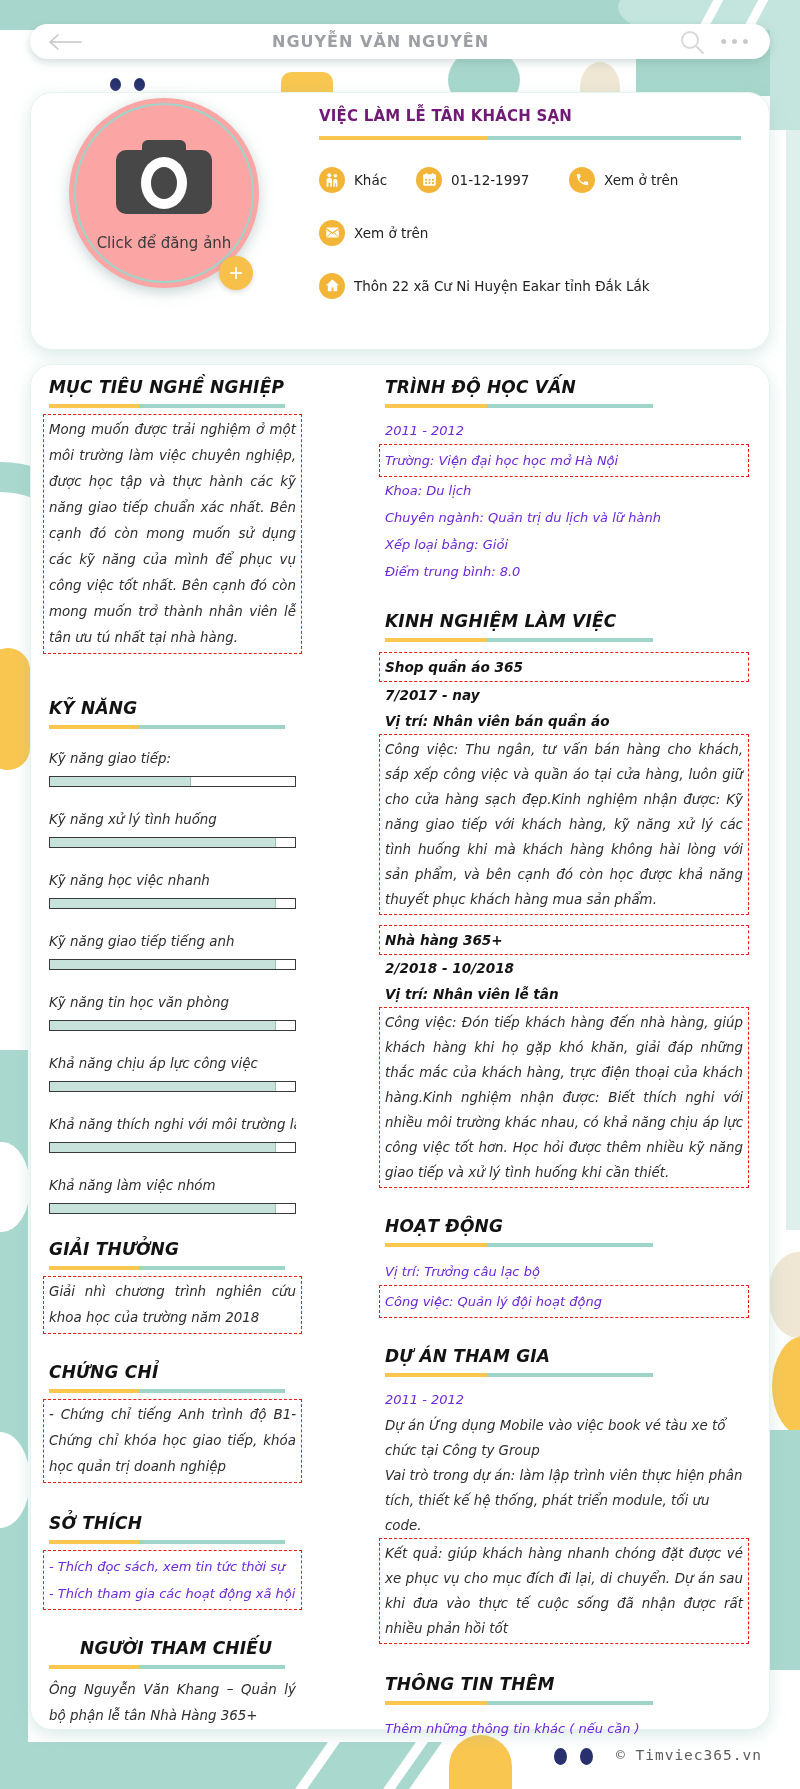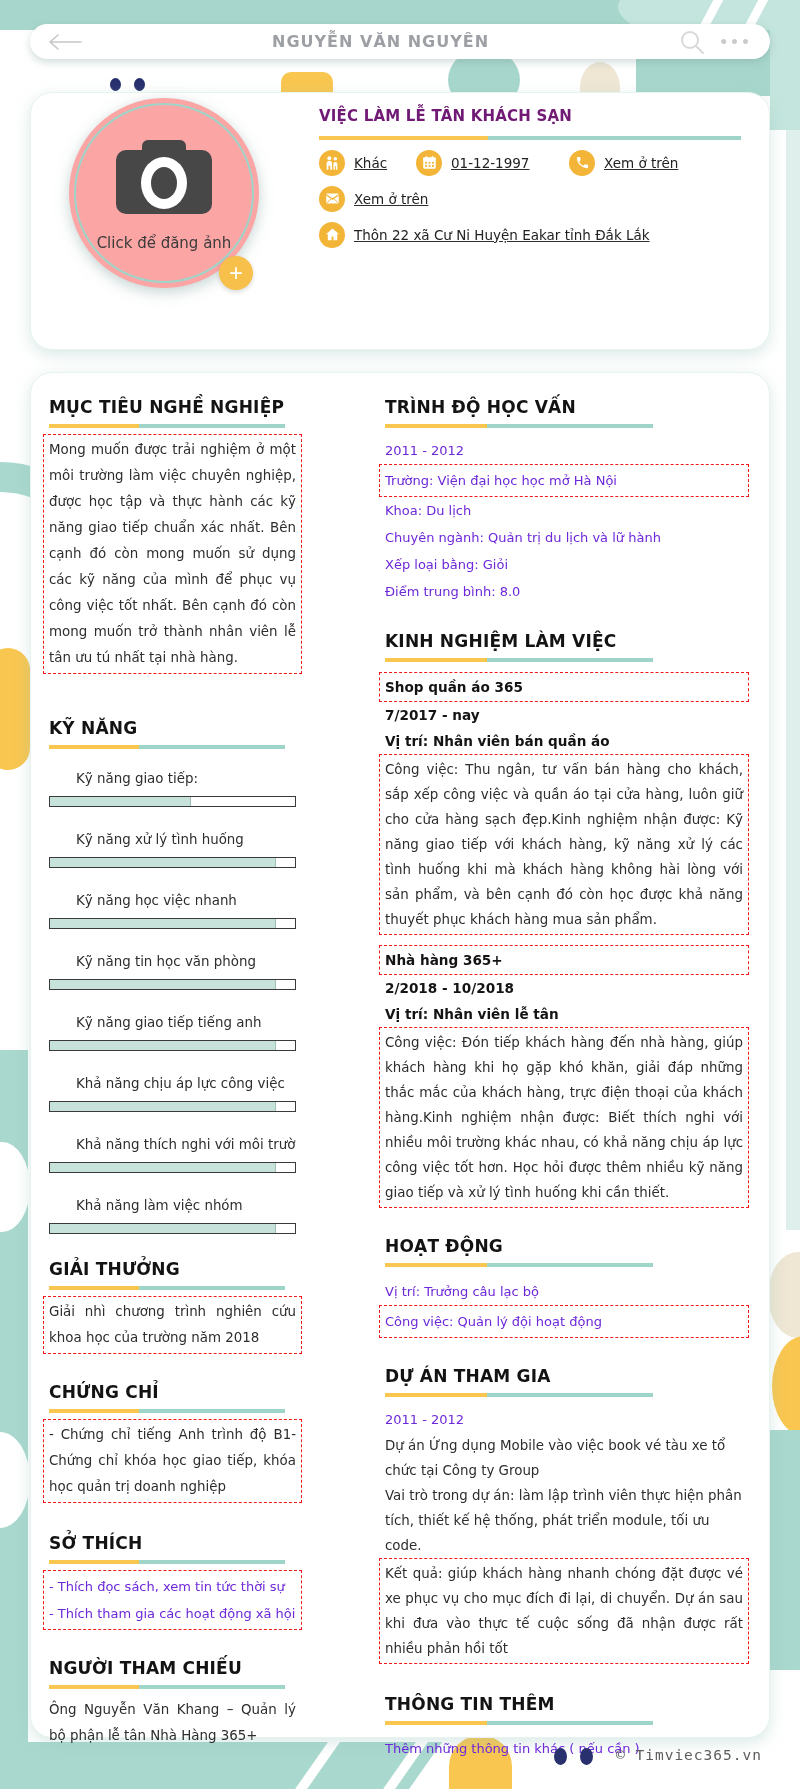--- a/index.html
+++ b/index.html
@@ -45,35 +45,35 @@
   .hdr-back,.hdr-search,.hdr-more{display:flex;align-items:center;justify-content:center;cursor:pointer;}
   .hdr-more{color:#c9c9c9;font-size:14px;letter-spacing:2px;margin-left:14px;font-weight:700;}
   
   .card{
     position:absolute;z-index:1;left:30px;width:740px;background:#fff;
     border-radius:22px;border:1px solid #e7f3ef;
     box-shadow:0 5px 16px rgba(150,195,185,.35);
     box-sizing:border-box;
   }
   .profile-card{top:92px;height:258px;}
-  .main-card{top:372px;height:1366px;padding:24px 18px 0 18px;}
+  .main-card{top:364px;height:1366px;padding:12px 18px 0 18px;font-style:italic;}
   
   .photo{position:absolute;left:38px;top:5px;width:190px;height:190px;border-radius:50%;
     background:#fca5a5;box-shadow:0 4px 14px rgba(140,170,165,.5);}
   .photo-ring{position:absolute;left:5px;top:5px;right:5px;bottom:5px;border:2px solid #9fd4c9;border-radius:50%;}
   .photo-cam{position:absolute;left:45px;top:38px;}
   .photo-label{position:absolute;left:0;top:136px;width:100%;text-align:center;font-size:15px;color:#3b3b3b;}
   .photo-add{position:absolute;right:6px;bottom:-2px;width:34px;height:34px;border-radius:50%;
     background:#f6c04a;color:#fff;font-size:24px;line-height:32px;text-align:center;border:none;cursor:pointer;
     box-shadow:0 2px 5px rgba(0,0,0,.15);}
   .profile-right{position:absolute;left:288px;top:14px;right:28px;}
   .job-title{font-size:15px;font-weight:700;color:#701a75;letter-spacing:.2px;}
   .job-rule{margin-top:11px;height:3.5px;background:#9fd4c9;position:relative;}
   .job-rule::before{content:"";position:absolute;left:0;top:0;bottom:0;width:40%;background:#f9c650;}
-  .info-row{display:flex;align-items:center;margin-top:10px;text-decoration:underline;}
+  .info-row{display:flex;align-items:center;margin-top:27px;}
   .info-item{display:flex;align-items:center;}
   .info-row[data-row="1"] .info-item:nth-child(1){width:97px;}
   .info-row[data-row="1"] .info-item:nth-child(2){width:153px;}
   .info-icon{width:26px;height:26px;border-radius:50%;background:#f3b537;display:flex;align-items:center;justify-content:center;flex:0 0 26px;}
   .info-icon svg{display:block;}
   .info-text{margin-left:9px;font-size:13.5px;color:#222;white-space:nowrap;}
   
   .cols{display:flex;}
   .col-left{width:247px;flex:0 0 247px;}
   .col-right{margin-left:89px;width:358px;flex:0 0 358px;}
@@ -82,21 +82,21 @@
   .rule::before{content:"";position:absolute;left:0;top:0;bottom:0;width:38%;background:#f9c650;}
   .col-left .rule{width:236px;}
   .col-right .rule{width:268px;}
   .dash-box{border:1px dashed #f01818;padding:2px 5px;margin-left:-6px;margin-right:-6px;cursor:text;}
   .para{font-size:13.4px;line-height:26px;text-align:justify;color:#2d2d2d;}
   .line{font-size:13px;line-height:27px;color:#6d28d9;}
   .bold{font-weight:700;color:#141414;}
   .mt5{margin-top:5px;} 
   
   .skill{margin-bottom:25px;}
-  .skill-label{font-size:13.4px;color:#2d2d2d;white-space:nowrap;overflow:hidden;margin-left:27px;}
+  .skill-label{font-size:13.4px;color:#2d2d2d;white-space:nowrap;overflow:hidden;}
   .skill-bar{margin-top:10px;height:9px;border:1.4px solid #3a3a3a;background:#fff;position:relative;cursor:pointer;}
   .skill-fill{position:absolute;left:0;top:0;bottom:0;background:#c6e2da;border-right:1px solid #9dbfb6;}
   
   .job-company{font-size:13.6px;line-height:24px;}
   .job-line{font-size:13.6px;line-height:26px;}
   .jobdesc{line-height:25px;}
   
   .footer{position:absolute;z-index:2;left:0;top:1742px;width:800px;height:40px;}
   .f-dot{position:absolute;width:13px;height:17px;border-radius:50%;background:#28306e;top:6px;}
   .fd1{left:554px;} .fd2{left:580px;}
@@ -257,28 +257,28 @@
   </div>
 
   <div class="skill">
     <div class="skill-label">Kỹ năng học việc nhanh</div>
     <div class="skill-bar">
       <div class="skill-fill" style="width: 92%;"></div>
     </div>
   </div>
 
   <div class="skill">
+    <div class="skill-label">Kỹ năng giao tiếp tiếng anh</div>
+    <div class="skill-bar">
+      <div class="skill-fill" style="width: 92%;"></div>
+    </div>
+  </div>
+
+  <div class="skill">
     <div class="skill-label">Kỹ năng tin học văn phòng</div>
-    <div class="skill-bar">
-      <div class="skill-fill" style="width: 92%;"></div>
-    </div>
-  </div>
-
-  <div class="skill">
-    <div class="skill-label">Kỹ năng giao tiếp tiếng anh</div>
     <div class="skill-bar">
       <div class="skill-fill" style="width: 92%;"></div>
     </div>
   </div>
 
   <div class="skill">
     <div class="skill-label">Khả năng chịu áp lực công việc</div>
     <div class="skill-bar">
       <div class="skill-fill" style="width: 92%;"></div>
     </div>
@@ -307,21 +307,21 @@
       <div class="rule"></div>
       <div class="dash-box para" style="margin-top:6px;">- Chứng chỉ tiếng Anh trình độ B1- Chứng chỉ khóa học giao tiếp, khóa học quản trị doanh nghiệp</div>
 
       <div class="sec-h" style="margin-top:30px;">SỞ THÍCH</div>
       <div class="rule"></div>
       <div class="dash-box" style="margin-top:6px;" id="hobbies">
           <div class="line">- Thích đọc sách, xem tin tức thời sự</div>
           <div class="line">- Thích tham gia các hoạt động xã hội</div>
         </div>
 
-      <div class="sec-h" style="margin-top:28px;">NGƯỜI THAM CHIẾU</div>
+      <div class="sec-h" style="margin-top:28px;margin-left:31px;">NGƯỜI THAM CHIẾU</div>
       <div class="rule"></div>
       <div class="para" style="margin-top:8px;">Ông Nguyễn Văn Khang – Quản lý bộ phận lễ tân Nhà Hàng 365+</div>
     </div>
 
     <div class="col-right">
       <div class="sec-h">TRÌNH ĐỘ HỌC VẤN</div>
       <div class="rule"></div>
       <div class="line" style="margin-top:9px;">2011 - 2012</div>
       <div class="dash-box line">Trường: Viện đại học học mở Hà Nội</div>
       <div class="line">Khoa: Du lịch</div>

